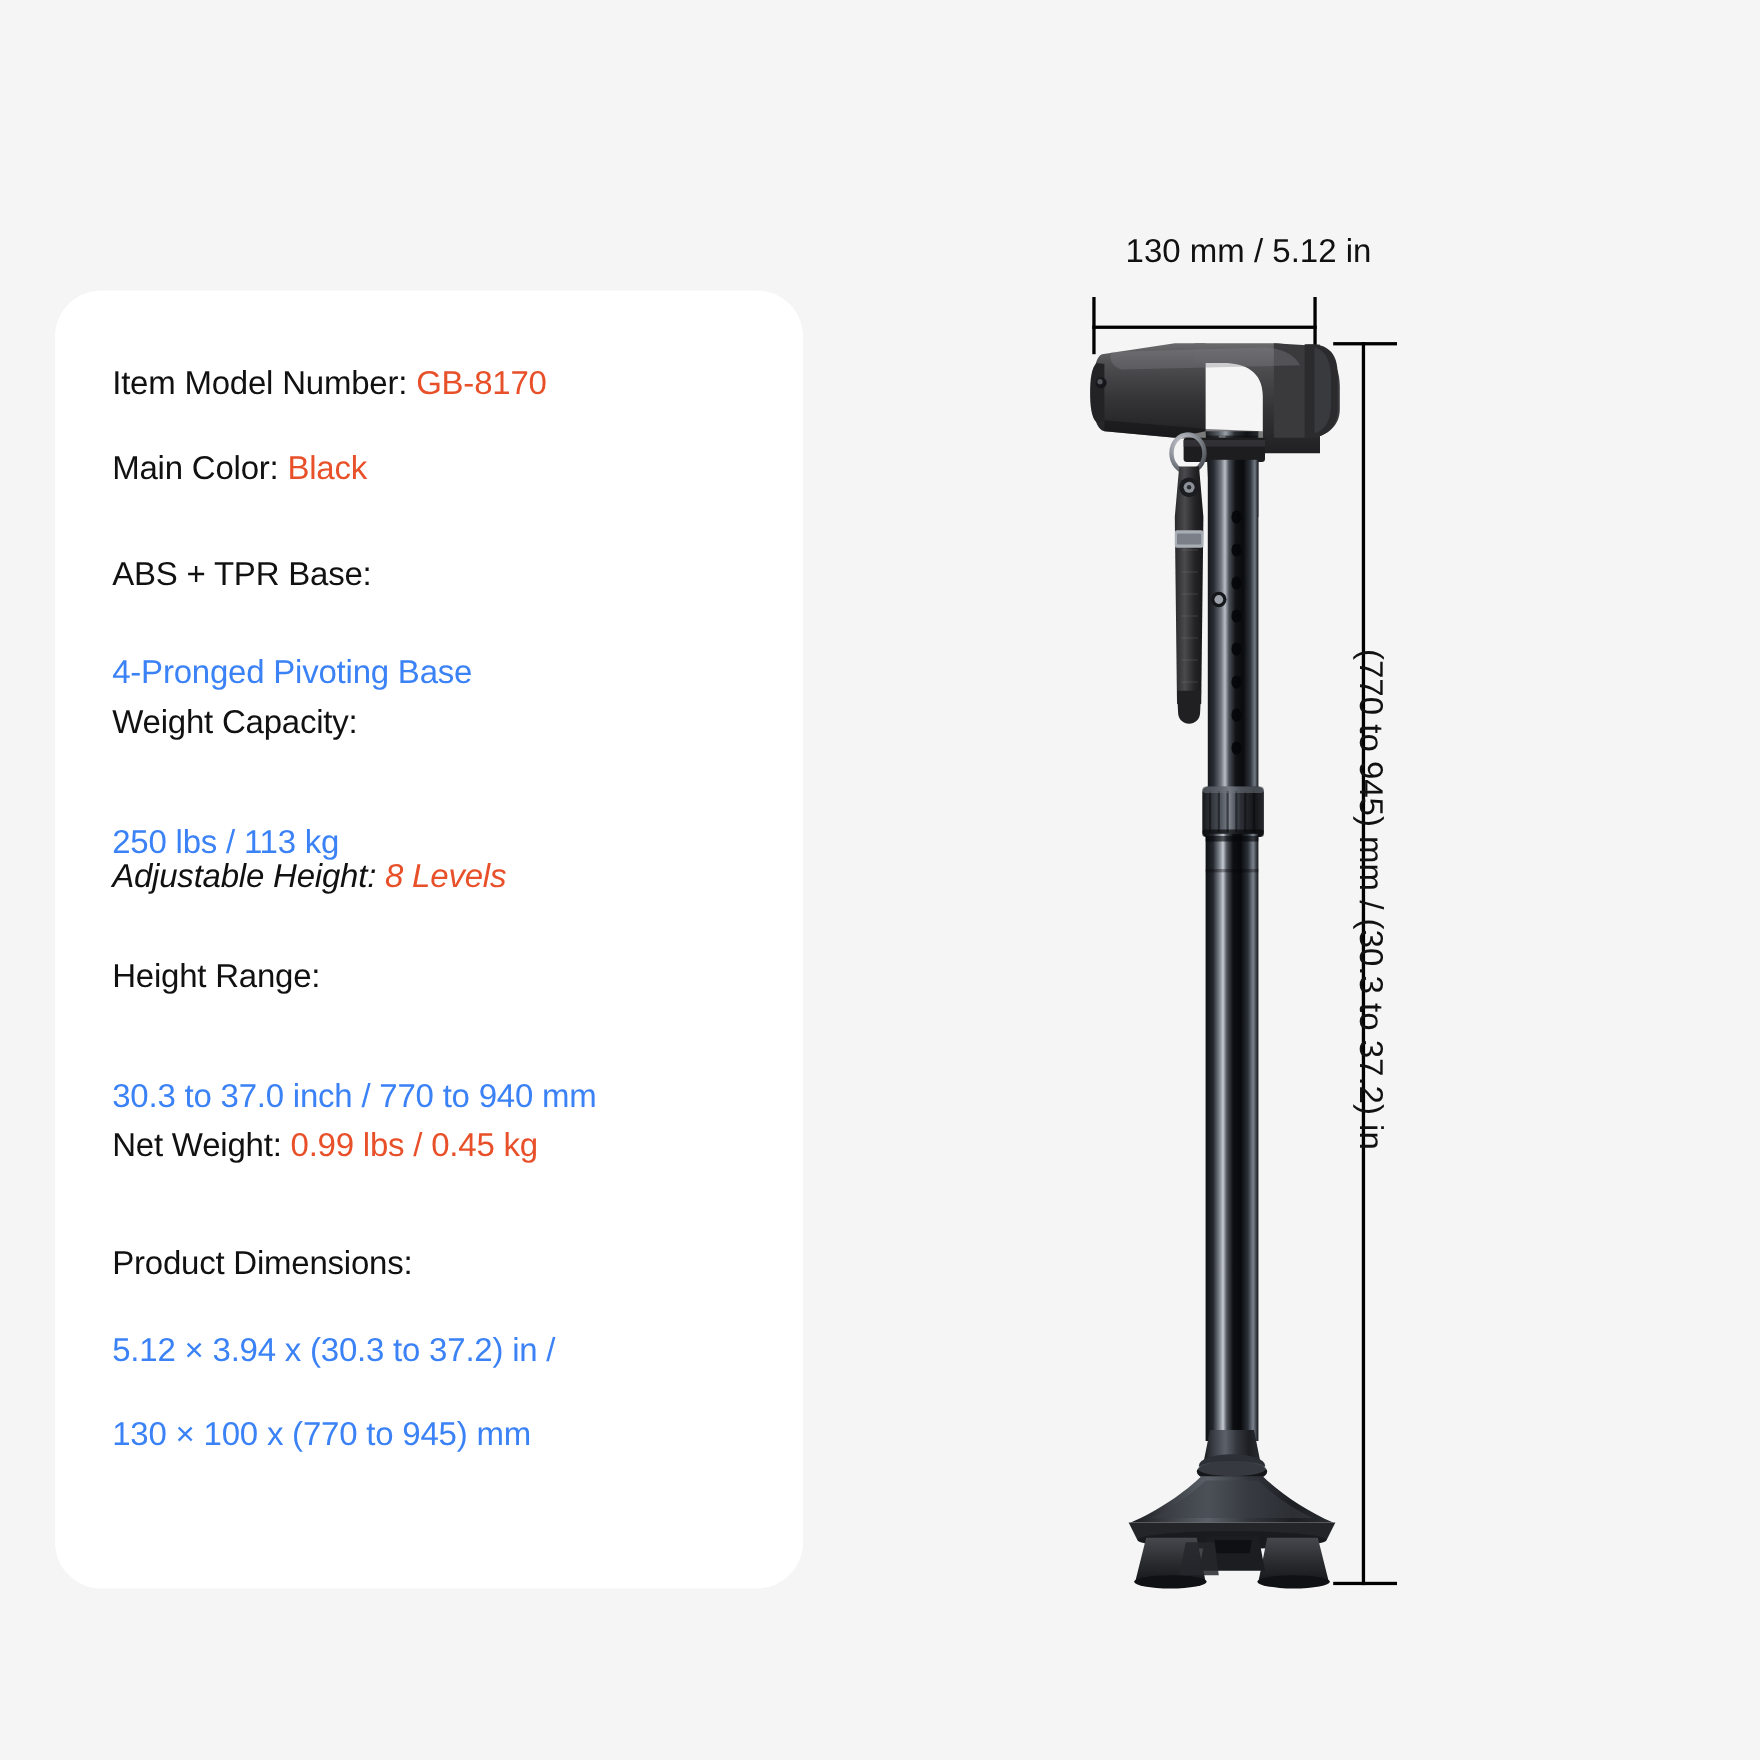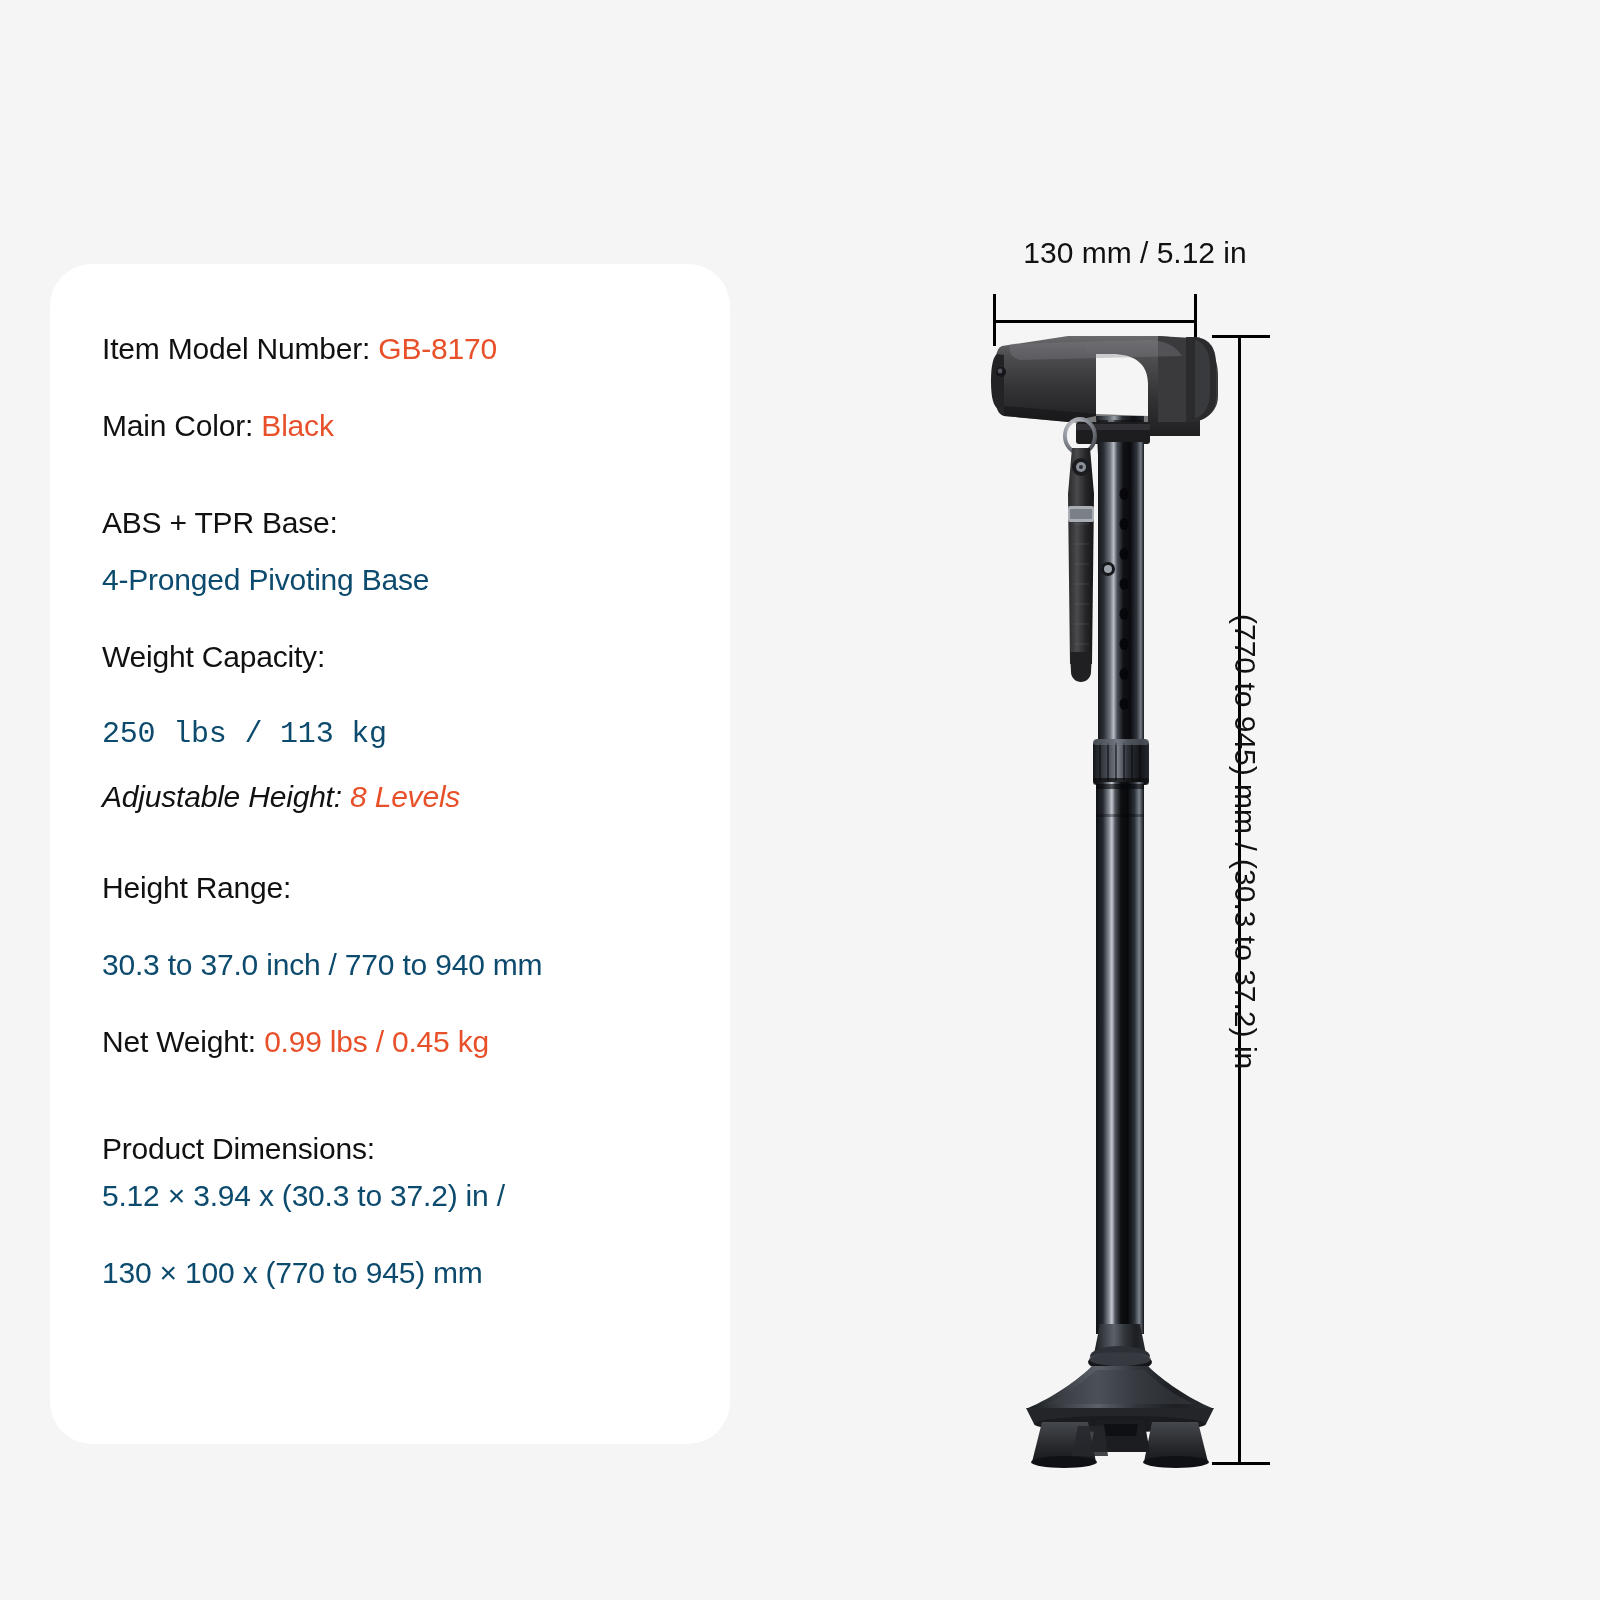--- a/index.html
+++ b/index.html
@@ -35,31 +35,31 @@
     line-height: 34px;
     letter-spacing: -0.2px;
     color: #111111;
     white-space: nowrap;
   }
   .spec-line .val {
     color: #e8502a;
     text-align: center;
   }
   .spec-line.accent {
-    color: #0c4a6e;
+    color: #3b82f6;
+    margin-top: 32px;
   }
 
   
   #product-figure {
     position: absolute;
     left: 900px;
     top: 0;
     width: 700px;
     height: 1266px;
-    margin-top: 24px;
   }
 
   
   #width-dim-label {
     position: absolute;
     left: 75px;
     top: 212px;
     width: 320px;
     text-align: center;
     font-size: 30px;
@@ -139,21 +139,21 @@
 </style>
 </head>
 <body>
 
 <div id="spec-card">
     <div class="spec-line" style="top: 68px;"><span>Item Model Number: </span><span class="val">GB-8170</span></div>
     <div class="spec-line" style="top: 145px;"><span>Main Color: </span><span class="val">Black</span></div>
     <div class="spec-line" style="top: 222px; margin-top: 20px;"><span>ABS + TPR Base:</span></div>
     <div class="spec-line accent" style="top: 299px;"><span class="">4-Pronged Pivoting Base</span></div>
     <div class="spec-line" style="top: 376px;"><span>Weight Capacity:</span></div>
-    <div class="spec-line accent" style="top: 453px; font-family: Liberation Mono, monospace;"><span class="">250 lbs / 113 kg</span></div>
+    <div class="spec-line accent" style="top: 453px;"><span class="">250 lbs / 113 kg</span></div>
     <div class="spec-line" style="top: 516px; font-style: italic;"><span>Adjustable Height: </span><span class="val">8 Levels</span></div>
     <div class="spec-line" style="top: 607px;"><span>Height Range:</span></div>
     <div class="spec-line accent" style="top: 684px;"><span class="">30.3 to 37.0 inch / 770 to 940 mm</span></div>
     <div class="spec-line" style="top: 761px;"><span>Net Weight: </span><span class="val">0.99 lbs / 0.45 kg</span></div>
     <div class="spec-line" style="top: 838px; margin-top: 30px;"><span>Product Dimensions:</span></div>
     <div class="spec-line accent" style="top: 915px;"><span class="">5.12 × 3.94 x (30.3 to 37.2) in /</span></div>
     <div class="spec-line accent" style="top: 992px;"><span class="">130 × 100 x (770 to 945) mm</span></div>
   </div>
 
 <div id="product-figure">

